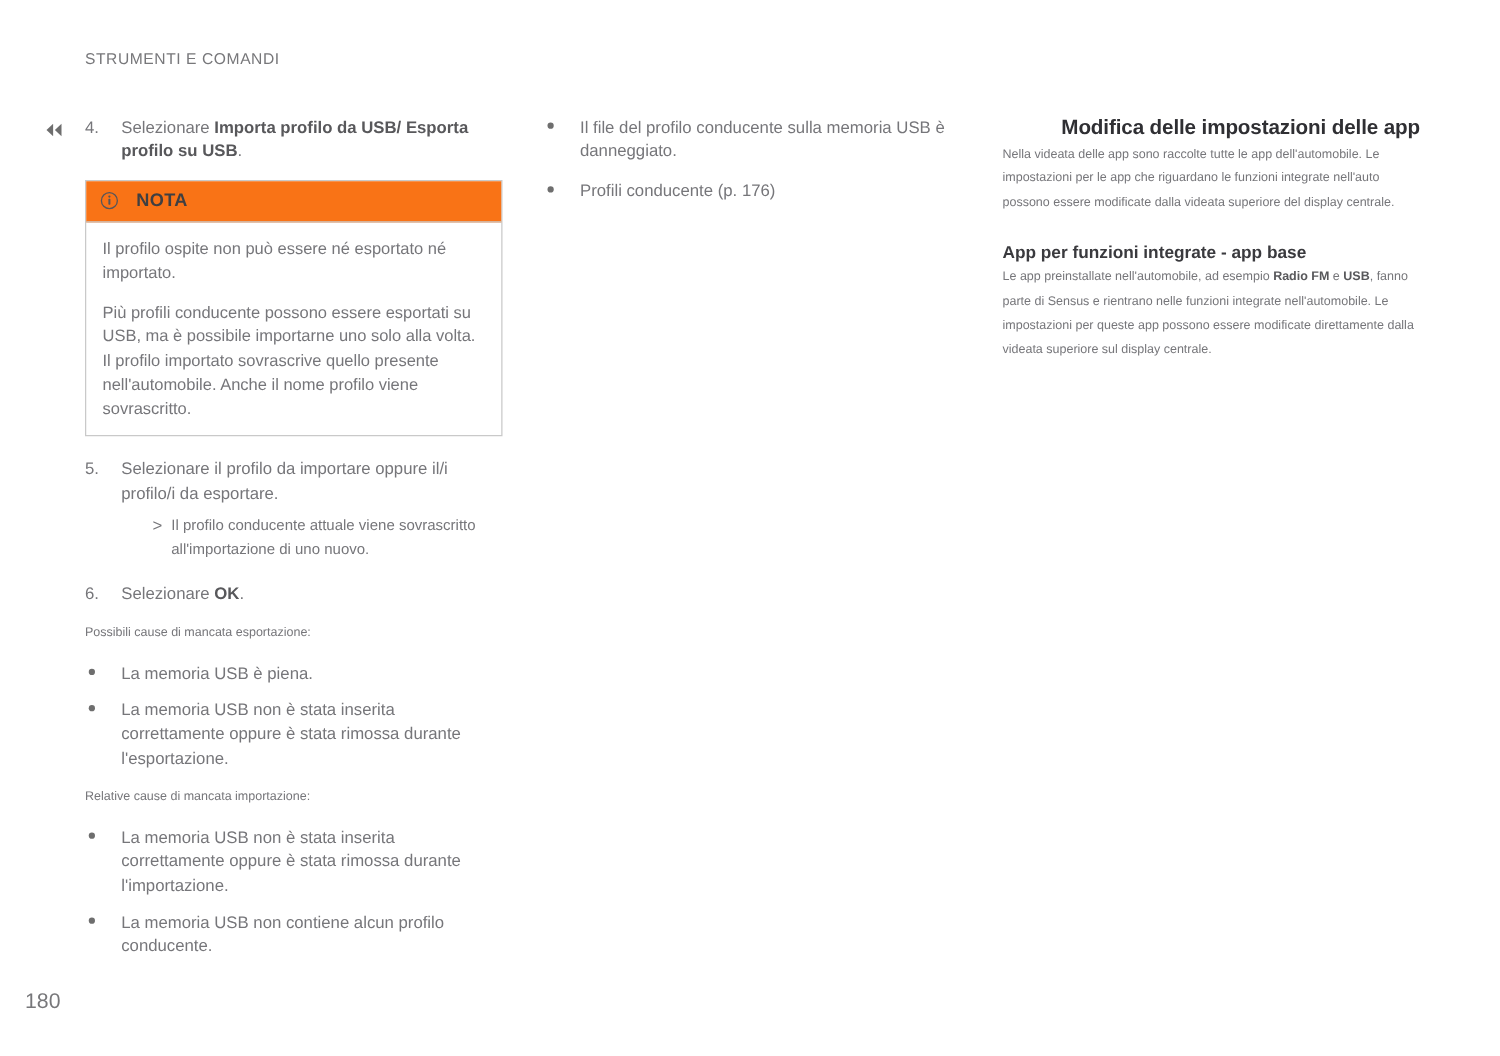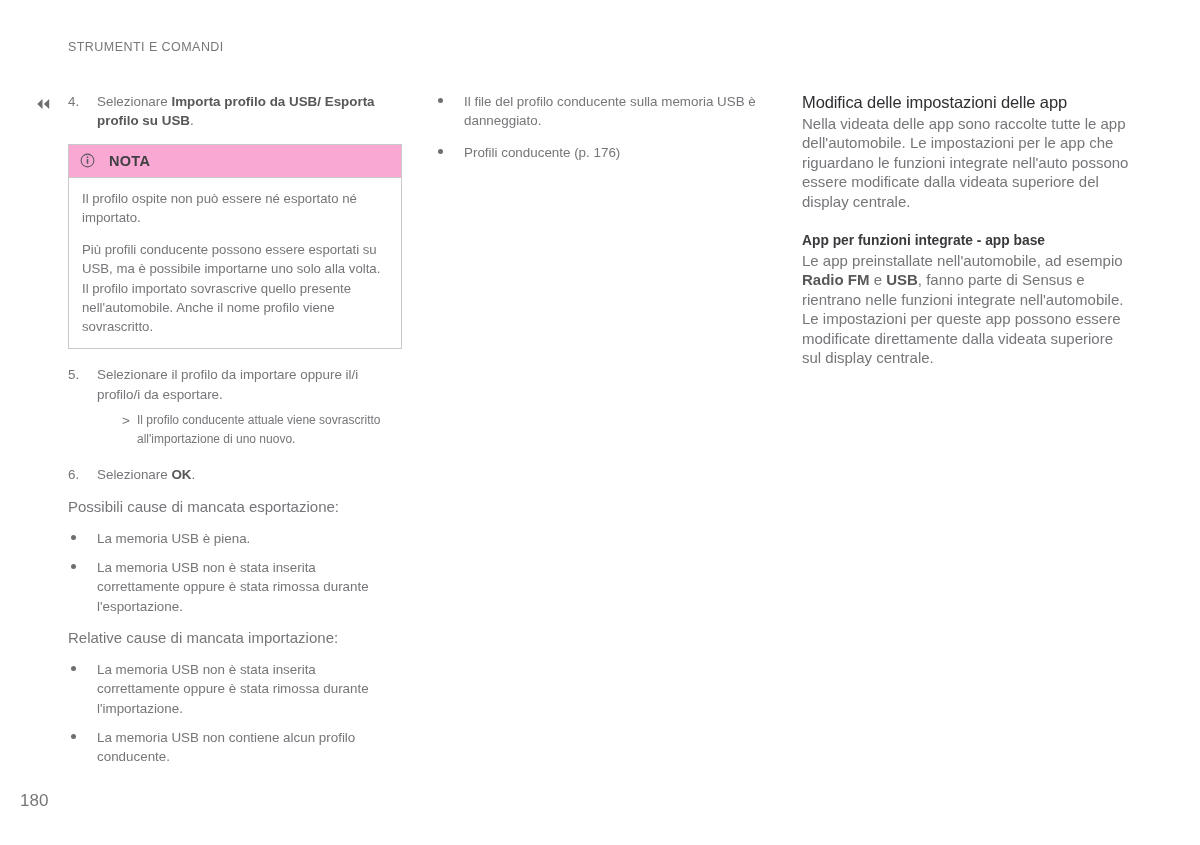--- a/index.html
+++ b/index.html
@@ -61,21 +61,21 @@
     position: absolute;
     top: 92px;
   }
   .col-left  { left: 68px;  width: 334px; }
   .col-mid   { left: 435px; width: 334px; }
   .col-right { left: 802px; width: 334px; }
 
   
   p {
     margin: 0 0 12px 0;
-    font-size: 15px;
+    font-size: 10px;
     line-height: 19.4px;
     color: #76767a;
   }
   p:last-child { margin-bottom: 0; }
   b, .b { font-weight: bold; color: #58585b; }
 
   
   .step {
     display: flex;
     margin-bottom: 13px;
@@ -153,21 +153,21 @@
   
   .note-box {
     border: 1px solid #c9c9c9;
     margin: 4px 0 16px 0;
     background: #ffffff;
     box-sizing: border-box;
   }
   .note-head {
     display: flex;
     align-items: center;
-    background: #f9a8d4;
+    background: #f97316;
     border-bottom: 1px solid #c9c9c9;
     padding: 6px 10px 6px 11px;
     height: 20px;
   }
   .note-icon {
     flex: 0 0 auto;
     width: 15px;
     height: 15px;
     margin-right: 14px;
   }
@@ -188,23 +188,24 @@
     margin-bottom: 13px;
     color: #76767a;
   }
   .note-body p:last-child { margin-bottom: 0; }
 
   
   h2.section-h {
     margin: 0 0 1px 0;
     font-size: 16.5px;
     line-height: 21px;
-    font-weight: normal;
+    font-weight: bold;
     color: #2f2f33;
     letter-spacing: -0.1px;
+    text-align: right;
   }
   h3.sub-h {
     margin: 20px 0 1px 0;
     font-size: 13.8px;
     line-height: 19px;
     font-weight: bold;
     color: #3a3a3e;
   }
   h3.rel-h {
     margin: 18px 0 2px 0;

